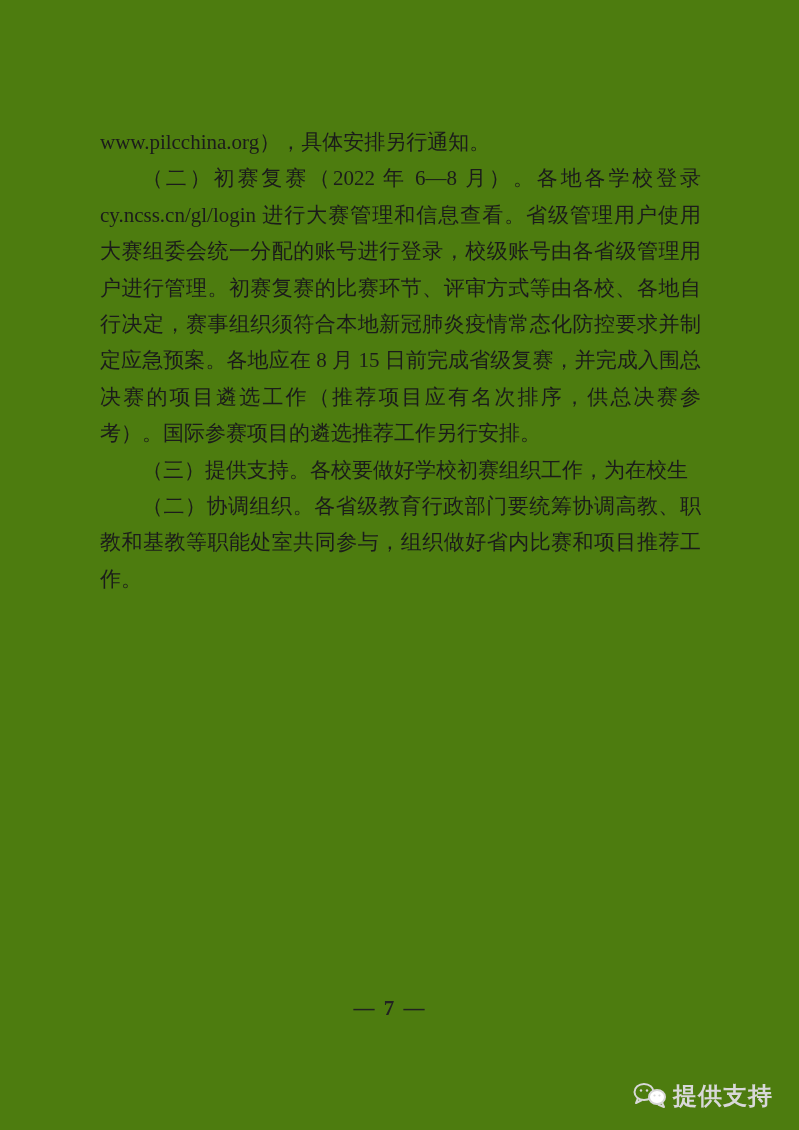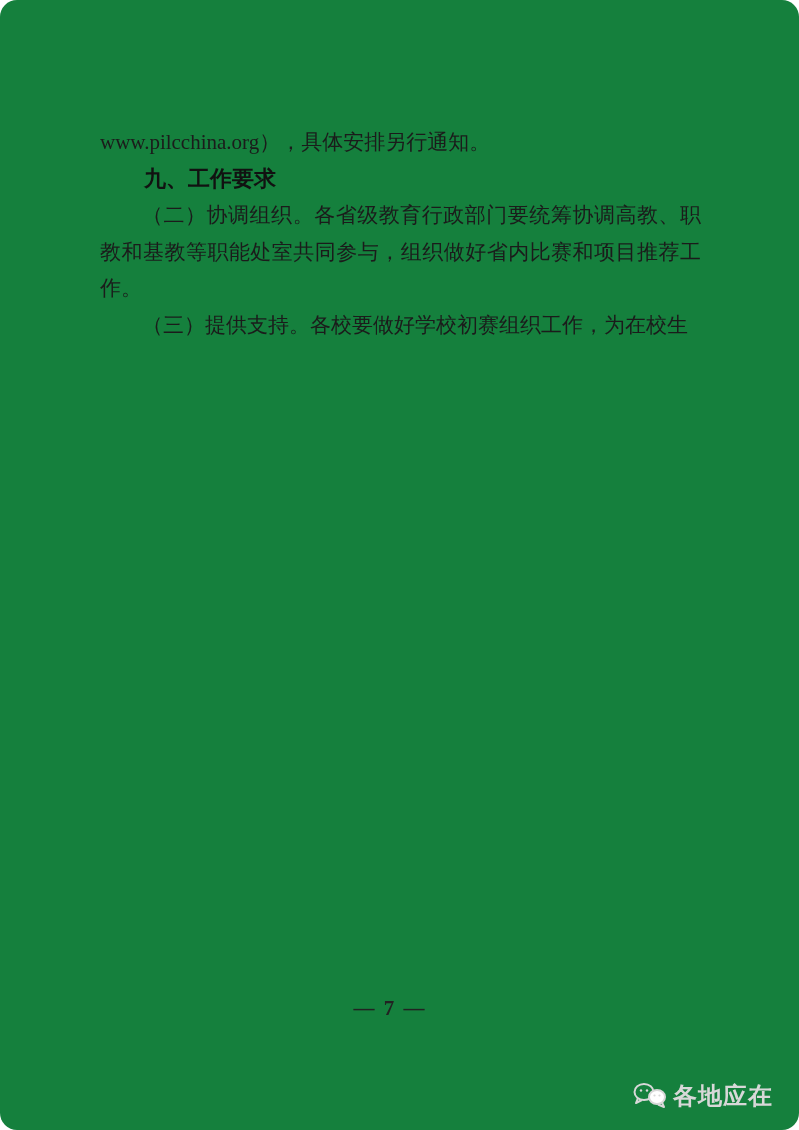--- a/index.html
+++ b/index.html
@@ -4,24 +4,23 @@
 <style>
   html, body {
     margin: 0;
     padding: 0;
     background: #ffffff;
   }
   .page {
     position: relative;
     width: 799px;
     height: 1130px;
-    background: #15803d;
+    background: #4d7c0f;
     overflow: hidden;
     font-family: "Liberation Serif", "DejaVu Serif", serif;
-    border-radius: 17px;
   }
   .page-body {
     position: absolute;
     left: 100px;
     top: 124px;
     width: 601px;
     color: #1b1b1b;
     font-size: 21px;
     line-height: 36.4px;
     text-align: justify;
@@ -71,38 +70,38 @@
     display: block;
   }
 </style>
 </head>
 <body>
 
 <div class="page">
 
   <div class="page-body">
     <p>www.pilcchina.org），具体安排另行通知。</p>
-    <p class="section-heading">九、工作要求</p>
+    <p class="para-indent">（二）初赛复赛（2022 年 6—8 月）。各地各学校登录 cy.ncss.cn/gl/login 进行大赛管理和信息查看。省级管理用户使用大赛组委会统一分配的账号进行登录，校级账号由各省级管理用户进行管理。初赛复赛的比赛环节、评审方式等由各校、各地自行决定，赛事组织须符合本地新冠肺炎疫情常态化防控要求并制定应急预案。各地应在 8 月 15 日前完成省级复赛，并完成入围总决赛的项目遴选工作（推荐项目应有名次排序，供总决赛参考）。国际参赛项目的遴选推荐工作另行安排。</p>
+    <p class="para-indent">（三）提供支持。各校要做好学校初赛组织工作，为在校生</p>
     <p class="para-indent">（二）协调组织。各省级教育行政部门要统筹协调高教、职教和基教等职能处室共同参与，组织做好省内比赛和项目推荐工作。</p>
-    <p class="para-indent">（三）提供支持。各校要做好学校初赛组织工作，为在校生</p>
   </div>
 
   <div class="page-footer">— 7 —</div>
 
   <div class="watermark">
     <span>
       <svg width="34" height="28" viewBox="0 0 34 28" fill="none" xmlns="http://www.w3.org/2000/svg">
 
         <ellipse cx="11" cy="10" rx="9.5" ry="8" stroke="#d8d8d8" stroke-width="2" fill="none"></ellipse>
         <path d="M5 16 L3 21 L9 18" stroke="#d8d8d8" stroke-width="2" fill="none" stroke-linejoin="round"></path>
         <circle cx="8" cy="8.5" r="1.2" fill="#d8d8d8"></circle>
         <circle cx="14" cy="8.5" r="1.2" fill="#d8d8d8"></circle>
 
         <ellipse cx="24" cy="15" rx="8" ry="7" stroke="#d8d8d8" stroke-width="2" fill="#ffffff"></ellipse>
         <path d="M29 20.5 L31 25 L25 22.5" stroke="#d8d8d8" stroke-width="2" fill="none" stroke-linejoin="round"></path>
         <circle cx="21.5" cy="13.5" r="1.1" fill="#d8d8d8"></circle>
         <circle cx="26.5" cy="13.5" r="1.1" fill="#d8d8d8"></circle>
       </svg>
     </span>
-    <span>各地应在</span>
+    <span>提供支持</span>
   </div>
 
 </div>
 
 </body></html>

